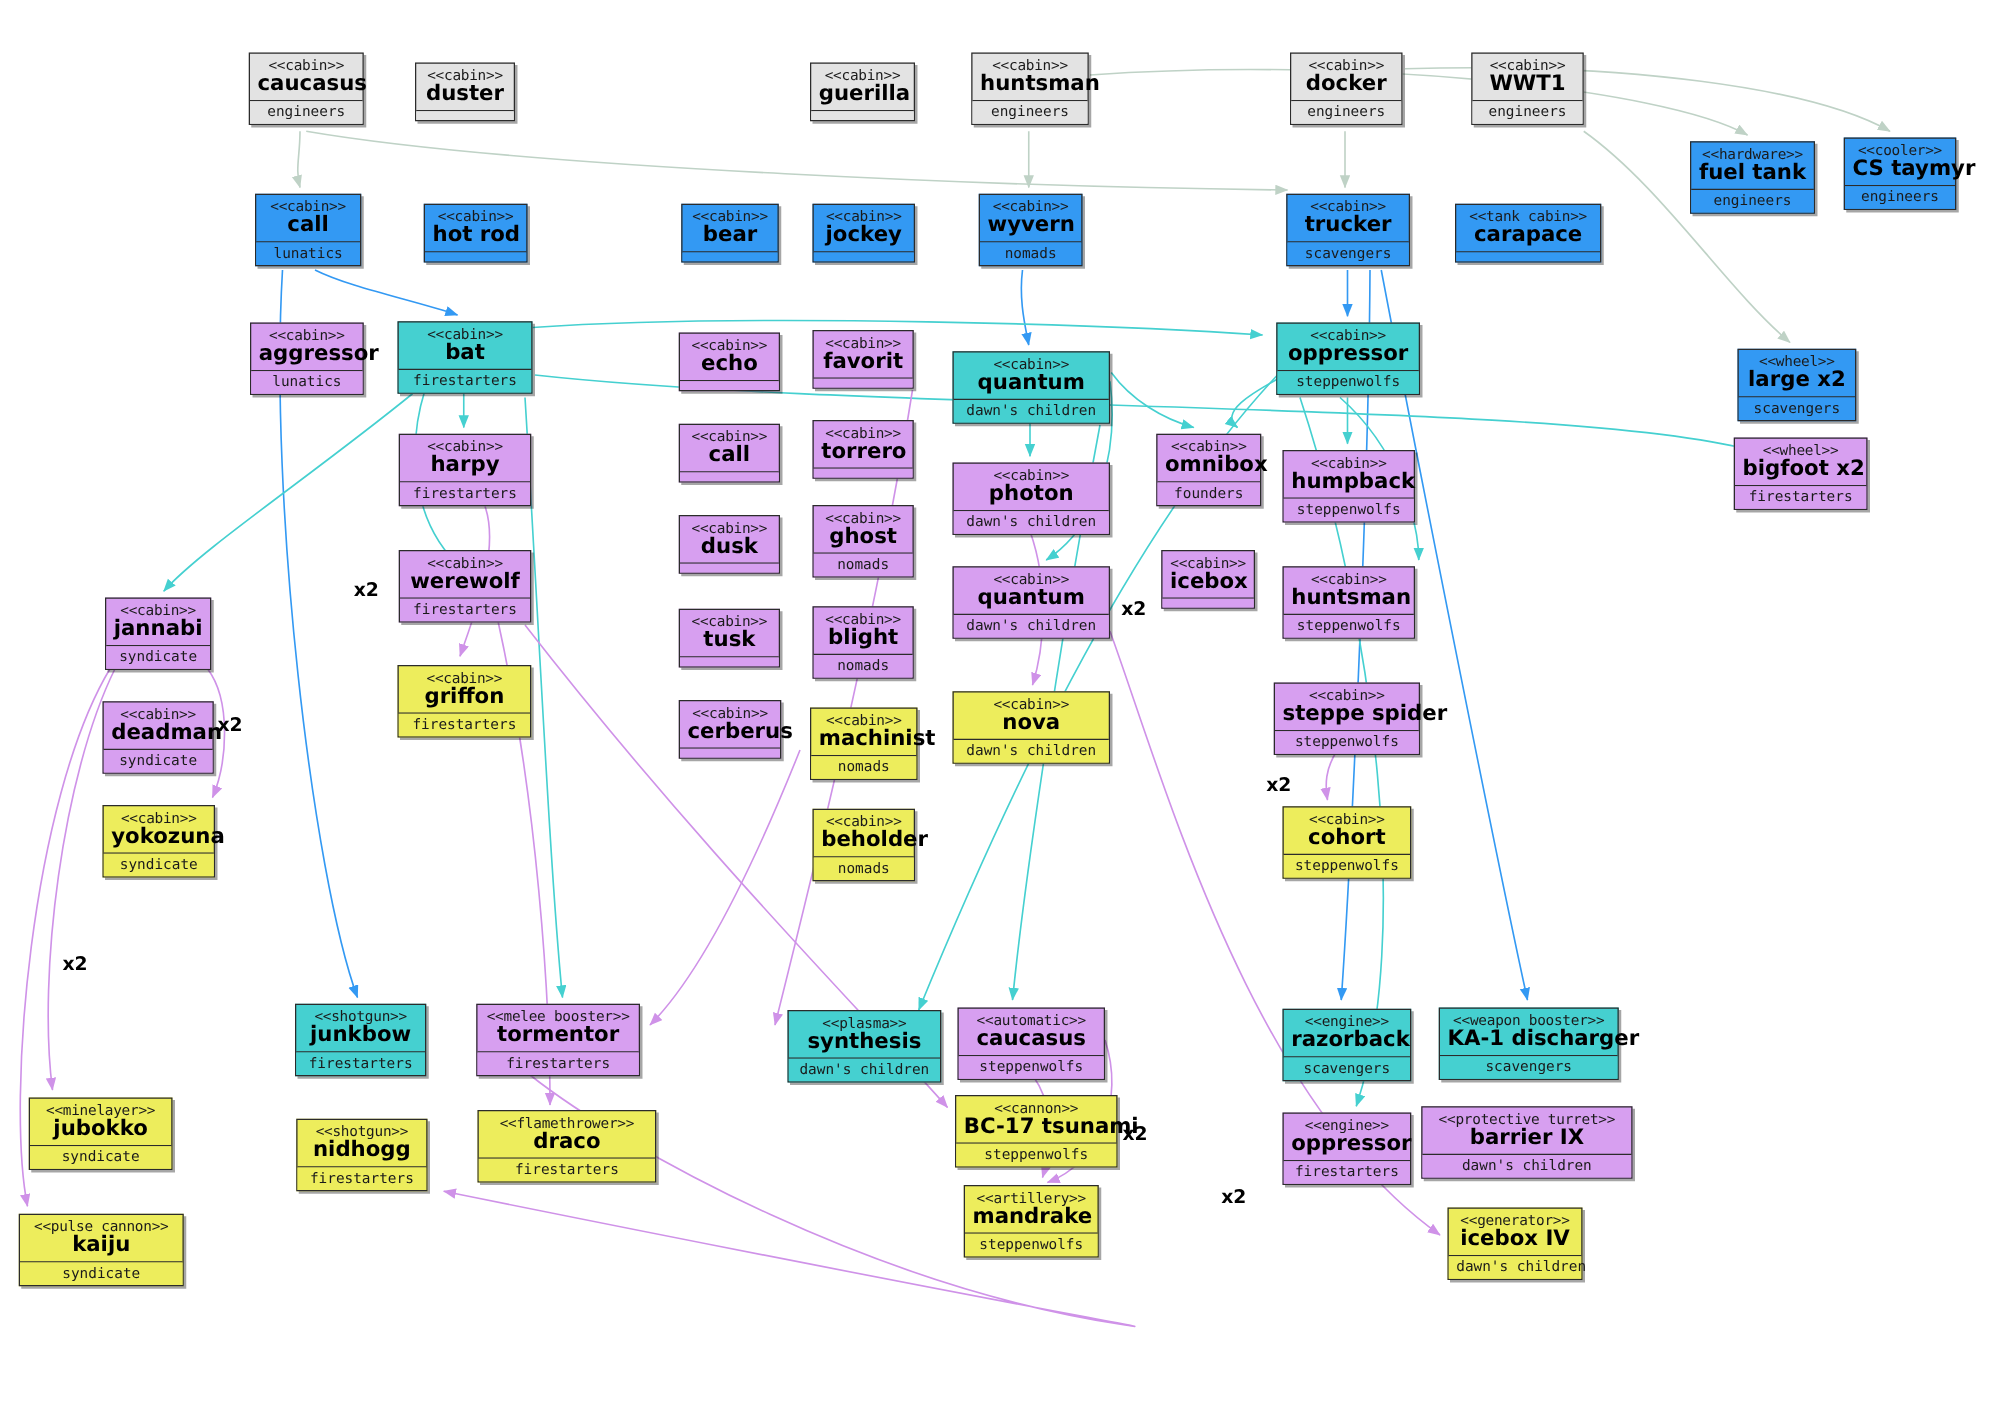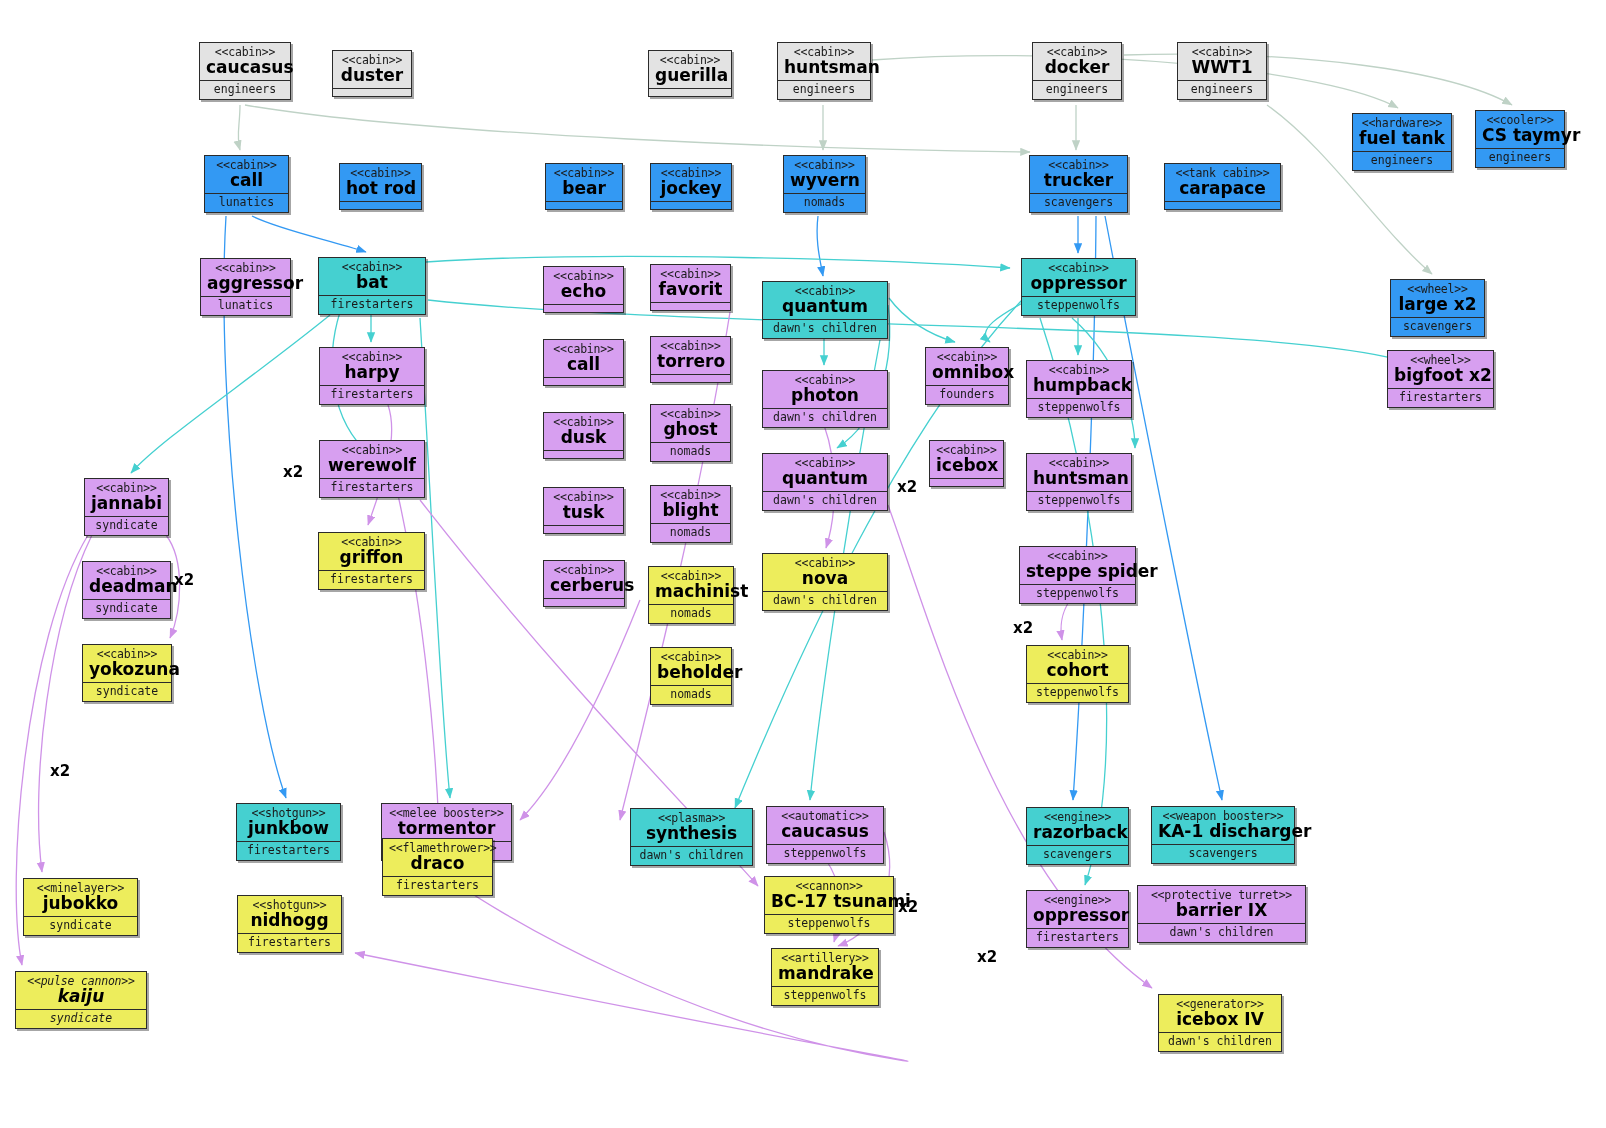--- a/index.html
+++ b/index.html
@@ -480,21 +480,21 @@
       </div>
       <div class="foot">syndicate</div>
     </div>
     <div class="node r-legend" style="left: 23px; top: 878px; width: 115px;">
       <div class="head">
         <div class="stereo">&lt;&lt;minelayer&gt;&gt;</div>
         <div class="name">jubokko</div>
       </div>
       <div class="foot">syndicate</div>
     </div>
-    <div class="node r-legend" style="left: 15px; top: 971px; width: 132px; font-style: italic;">
+    <div class="node r-legend" style="left: 15px; top: 971px; width: 132px;">
       <div class="head">
         <div class="stereo">&lt;&lt;pulse cannon&gt;&gt;</div>
         <div class="name">kaiju</div>
       </div>
       <div class="foot">syndicate</div>
     </div>
     <div class="node r-special" style="left: 236px; top: 803px; width: 105px;">
       <div class="head">
         <div class="stereo">&lt;&lt;shotgun&gt;&gt;</div>
         <div class="name">junkbow</div>
@@ -508,21 +508,21 @@
       </div>
       <div class="foot">firestarters</div>
     </div>
     <div class="node r-epic" style="left: 381px; top: 803px; width: 131px;">
       <div class="head">
         <div class="stereo">&lt;&lt;melee booster&gt;&gt;</div>
         <div class="name">tormentor</div>
       </div>
       <div class="foot">firestarters</div>
     </div>
-    <div class="node r-legend" style="left: 382px; top: 838px; width: 111px;">
+    <div class="node r-legend" style="left: 382px; top: 888px; width: 143px;">
       <div class="head">
         <div class="stereo">&lt;&lt;flamethrower&gt;&gt;</div>
         <div class="name">draco</div>
       </div>
       <div class="foot">firestarters</div>
     </div>
     <div class="node r-special" style="left: 630px; top: 808px; width: 123px;">
       <div class="head">
         <div class="stereo">&lt;&lt;plasma&gt;&gt;</div>
         <div class="name">synthesis</div>
@@ -571,21 +571,21 @@
       </div>
       <div class="foot">firestarters</div>
     </div>
     <div class="node r-epic" style="left: 1137px; top: 885px; width: 169px;">
       <div class="head">
         <div class="stereo">&lt;&lt;protective turret&gt;&gt;</div>
         <div class="name">barrier IX</div>
       </div>
       <div class="foot">dawn's children</div>
     </div>
-    <div class="node r-legend" style="left: 1158px; top: 966px; width: 124px; margin-top: 28px;">
+    <div class="node r-legend" style="left: 1158px; top: 966px; width: 108px;">
       <div class="head">
         <div class="stereo">&lt;&lt;generator&gt;&gt;</div>
         <div class="name">icebox IV</div>
       </div>
       <div class="foot">dawn's children</div>
     </div>
     <div class="xlabel" style="left: 283px; top: 463px;">x2</div>
     <div class="xlabel" style="left: 174px; top: 571px;">x2</div>
     <div class="xlabel" style="left: 50px; top: 762px;">x2</div>
     <div class="xlabel" style="left: 897px; top: 478px;">x2</div>

